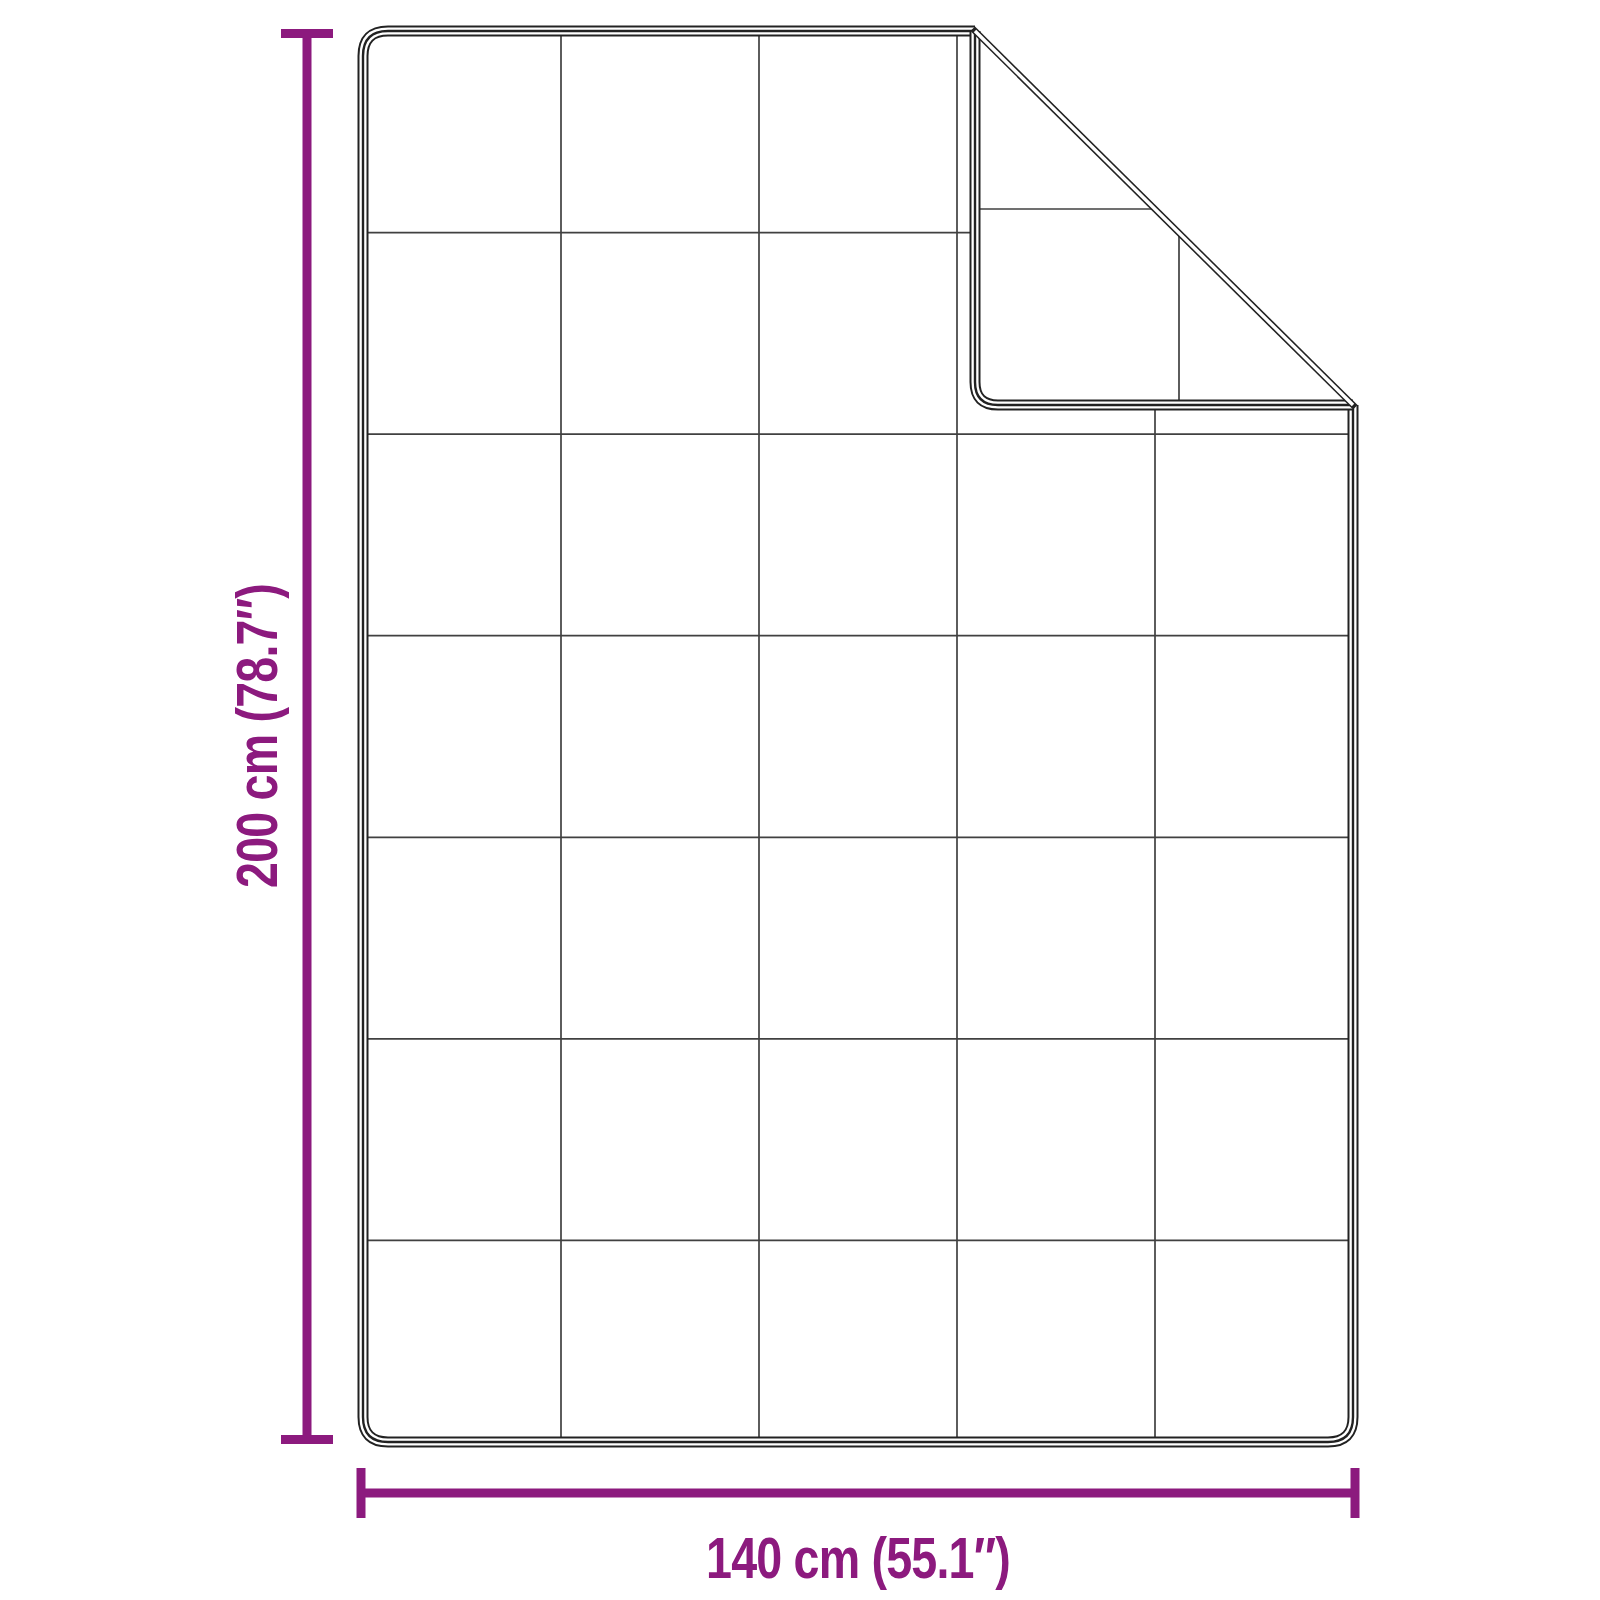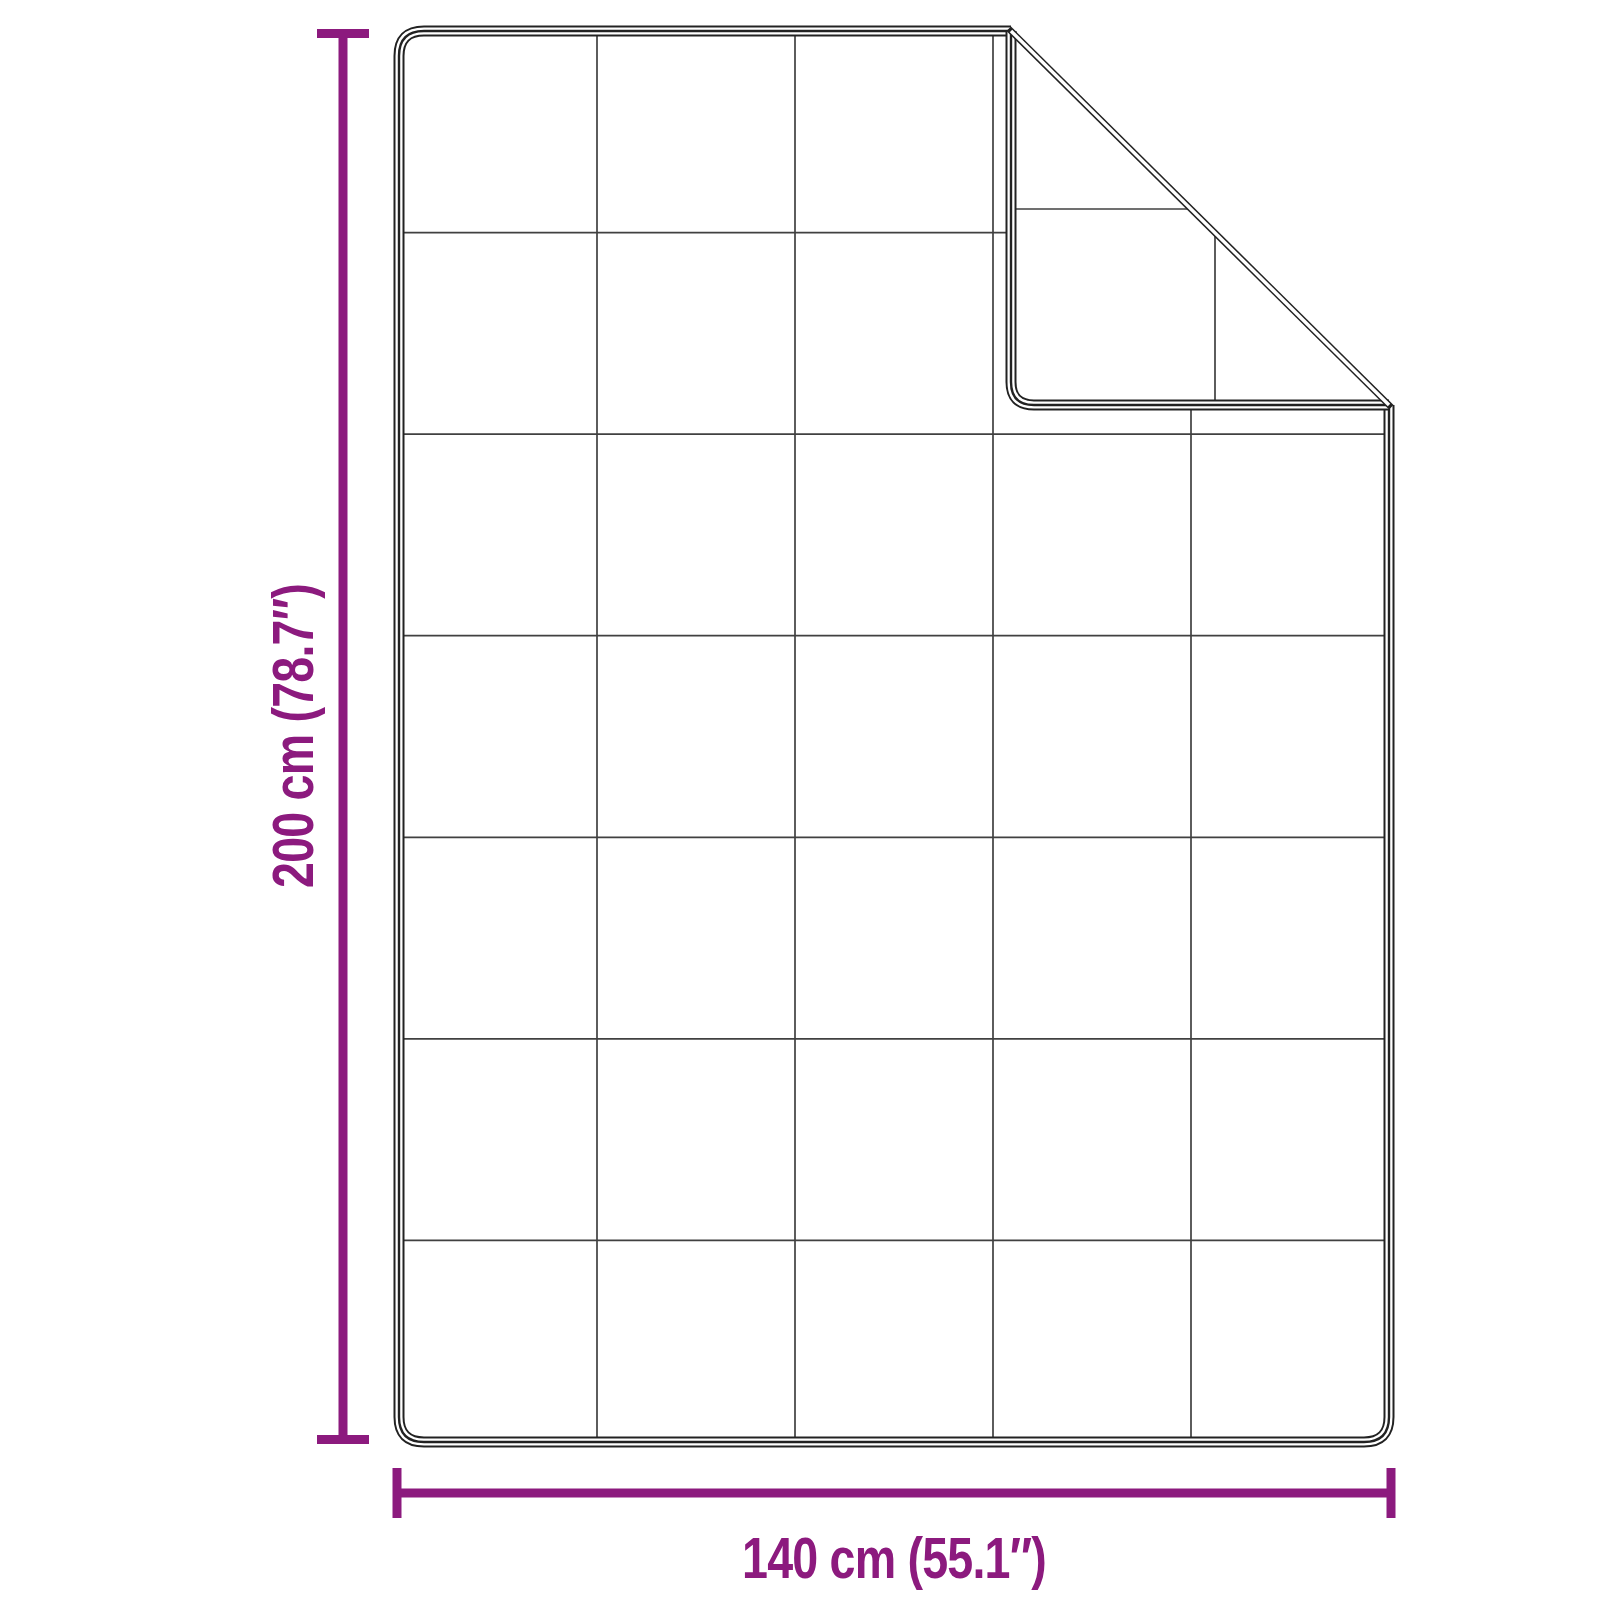--- a/index.html
+++ b/index.html
@@ -8,21 +8,20 @@
     width: 1600px;
     height: 1600px;
     background: #ffffff;
     overflow: hidden;
   }
   .stage {
     position: relative;
     width: 1336px;
     height: 1600px;
     background: #ffffff;
-    margin-left: 36px;
   }
   svg { display: block; }
   .dim-label {
     font-family: "Liberation Sans", sans-serif;
     font-weight: 700;
     font-size: 58px;
     letter-spacing: -1px;
   }
 </style>
 </head>

